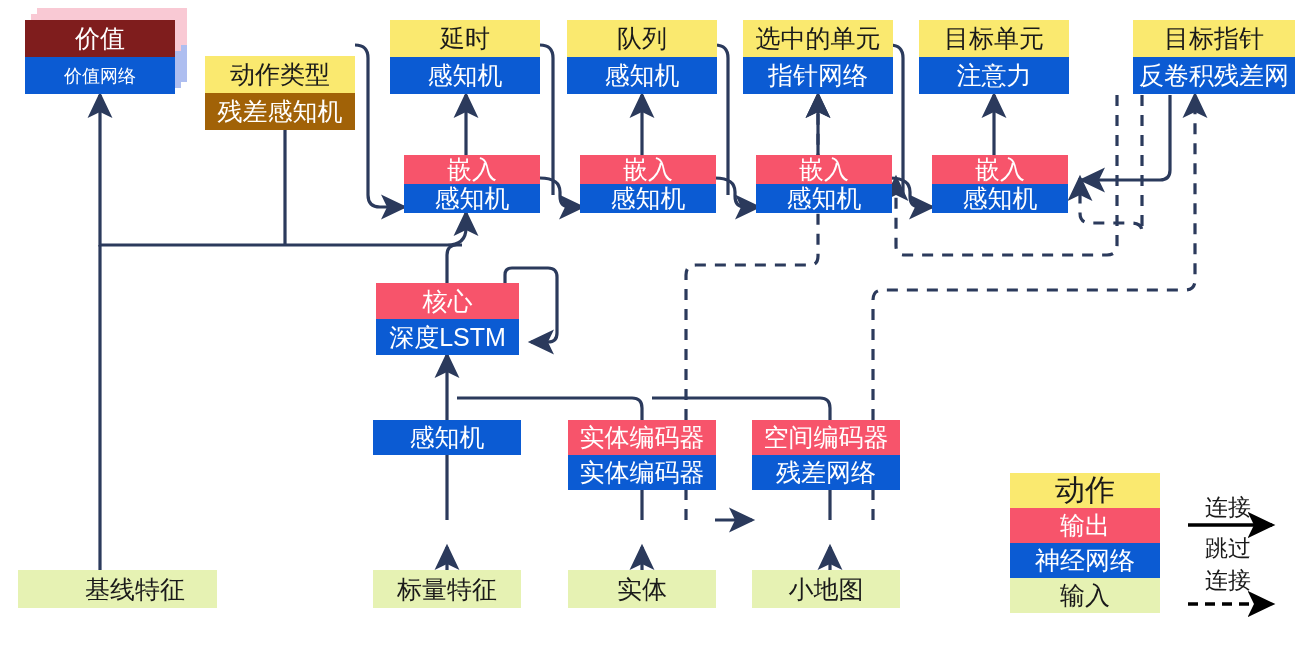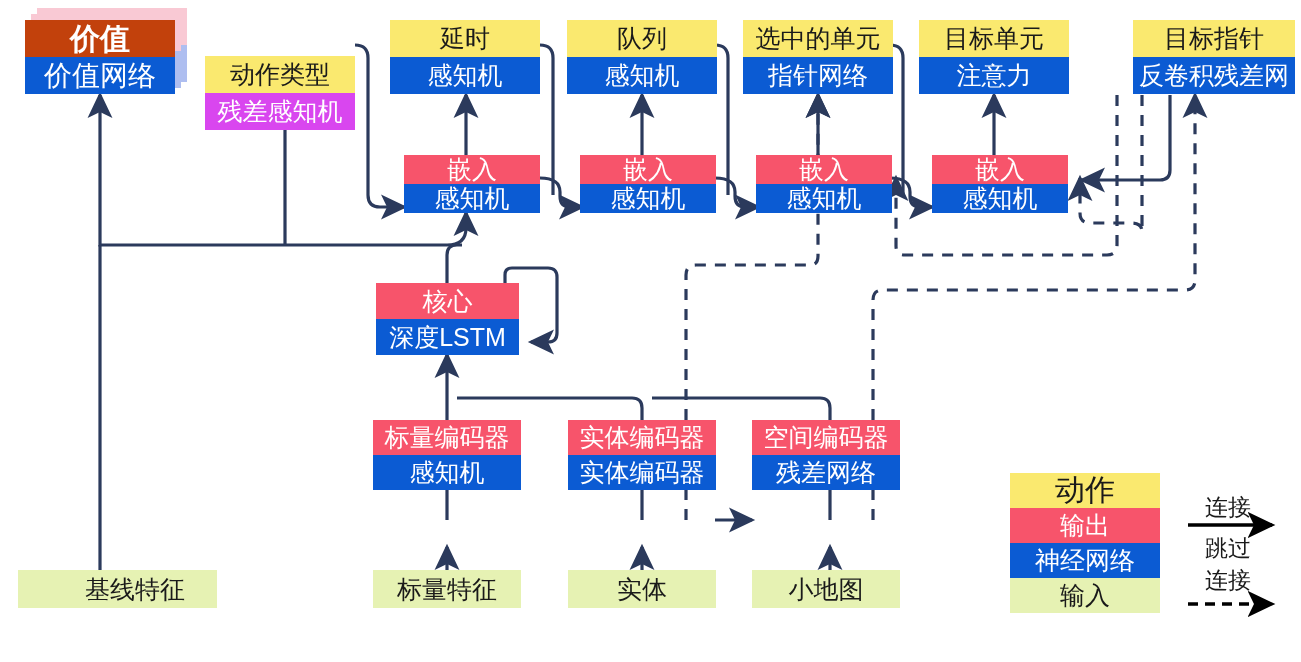--- a/index.html
+++ b/index.html
@@ -70,28 +70,28 @@
       <div style="position: absolute; left: 37px; top: 8px; width: 150px; height: 74px; background: transparent; z-index: 0;">
         <div style="width: 150px; height: 37px; background: rgb(249, 201, 212);"></div>
         <div style="width: 150px; height: 37px; background: rgb(174, 190, 240);"></div>
       </div>
       <div style="position: absolute; left: 31px; top: 14px; width: 150px; height: 74px; background: transparent; z-index: 0;">
         <div style="width: 150px; height: 37px; background: rgb(249, 201, 212);"></div>
         <div style="width: 150px; height: 37px; background: rgb(174, 190, 240);"></div>
       </div>
       <div style="position: absolute; left: 25px; top: 20px; width: 150px; height: 74px;">
         <div style="position: absolute; left: 0px; top: 0px; z-index: 2;">
-          <div style="width: 150px; height: 37px; background: #c2410c; display: flex; align-items: center; justify-content: center; color: rgb(255, 255, 255); font-size: 30px; line-height: 1; white-space: nowrap; box-sizing: border-box; font-weight: bold;">价值</div>
-          <div style="width: 150px; height: 37px; background: rgb(11, 91, 211); display: flex; align-items: center; justify-content: center; color: rgb(255, 255, 255); font-size: 28px; line-height: 1; white-space: nowrap; box-sizing: border-box;">价值网络</div>
+          <div style="width: 150px; height: 37px; background: #7f1d1d; display: flex; align-items: center; justify-content: center; color: rgb(255, 255, 255); font-size: 25px; line-height: 1; white-space: nowrap; box-sizing: border-box;">价值</div>
+          <div style="width: 150px; height: 37px; background: rgb(11, 91, 211); display: flex; align-items: center; justify-content: center; color: rgb(255, 255, 255); font-size: 18px; line-height: 1; white-space: nowrap; box-sizing: border-box;">价值网络</div>
         </div>
       </div>
       <div style="position: absolute; left: 205px; top: 20px; width: 150px; height: 74px;">
         <div style="position: absolute; left: 0px; top: 0px; z-index: 2; margin-top: 36px;">
           <div style="width: 150px; height: 37px; background: rgb(250, 233, 111); display: flex; align-items: center; justify-content: center; color: rgb(26, 26, 26); font-size: 25px; line-height: 1; white-space: nowrap; box-sizing: border-box;">动作类型</div>
-          <div style="width: 150px; height: 37px; background: #d946ef; display: flex; align-items: center; justify-content: center; color: rgb(255, 255, 255); font-size: 25px; line-height: 1; white-space: nowrap; box-sizing: border-box;">残差感知机</div>
+          <div style="width: 150px; height: 37px; background: #a16207; display: flex; align-items: center; justify-content: center; color: rgb(255, 255, 255); font-size: 25px; line-height: 1; white-space: nowrap; box-sizing: border-box;">残差感知机</div>
         </div>
       </div>
       <div style="position: absolute; left: 390px; top: 20px; width: 150px; height: 74px;">
         <div style="position: absolute; left: 0px; top: 0px; z-index: 2;">
           <div style="width: 150px; height: 37px; background: rgb(250, 233, 111); display: flex; align-items: center; justify-content: center; color: rgb(26, 26, 26); font-size: 25px; line-height: 1; white-space: nowrap; box-sizing: border-box;">延时</div>
           <div style="width: 150px; height: 37px; background: rgb(11, 91, 211); display: flex; align-items: center; justify-content: center; color: rgb(255, 255, 255); font-size: 25px; line-height: 1; white-space: nowrap; box-sizing: border-box;">感知机</div>
         </div>
       </div>
       <div style="position: absolute; left: 567px; top: 20px; width: 150px; height: 74px;">
         <div style="position: absolute; left: 0px; top: 0px; z-index: 2;">
@@ -142,21 +142,20 @@
         </div>
       </div>
       <div style="position: absolute; left: 376px; top: 283px; width: 143px; height: 72px;">
         <div style="position: absolute; left: 0px; top: 0px; z-index: 2;">
           <div style="width: 143px; height: 36px; background: rgb(247, 84, 107); display: flex; align-items: center; justify-content: center; color: rgb(255, 255, 255); font-size: 25px; line-height: 1; white-space: nowrap; box-sizing: border-box;">核心</div>
           <div style="width: 143px; height: 36px; background: rgb(11, 91, 211); display: flex; align-items: center; justify-content: center; color: rgb(255, 255, 255); font-size: 25px; line-height: 1; white-space: nowrap; box-sizing: border-box;">深度LSTM</div>
         </div>
       </div>
       <div style="position: absolute; left: 373px; top: 420px; width: 148px; height: 70px;">
         <div style="position: absolute; left: 0px; top: 0px; z-index: 2;">
-          <div style="width: 148px; height: 35px; background: rgb(247, 84, 107); display: flex; align-items: center; justify-content: center; color: rgb(255, 255, 255); font-size: 25px; line-height: 1; white-space: nowrap; box-sizing: border-box;">标量编码器</div>
           <div style="width: 148px; height: 35px; background: rgb(11, 91, 211); display: flex; align-items: center; justify-content: center; color: rgb(255, 255, 255); font-size: 25px; line-height: 1; white-space: nowrap; box-sizing: border-box;">感知机</div>
         </div>
       </div>
       <div style="position: absolute; left: 568px; top: 420px; width: 148px; height: 70px;">
         <div style="position: absolute; left: 0px; top: 0px; z-index: 2;">
           <div style="width: 148px; height: 35px; background: rgb(247, 84, 107); display: flex; align-items: center; justify-content: center; color: rgb(255, 255, 255); font-size: 25px; line-height: 1; white-space: nowrap; box-sizing: border-box;">实体编码器</div>
           <div style="width: 148px; height: 35px; background: rgb(11, 91, 211); display: flex; align-items: center; justify-content: center; color: rgb(255, 255, 255); font-size: 25px; line-height: 1; white-space: nowrap; box-sizing: border-box;">实体编码器</div>
         </div>
       </div>
       <div style="position: absolute; left: 752px; top: 420px; width: 148px; height: 70px;">

